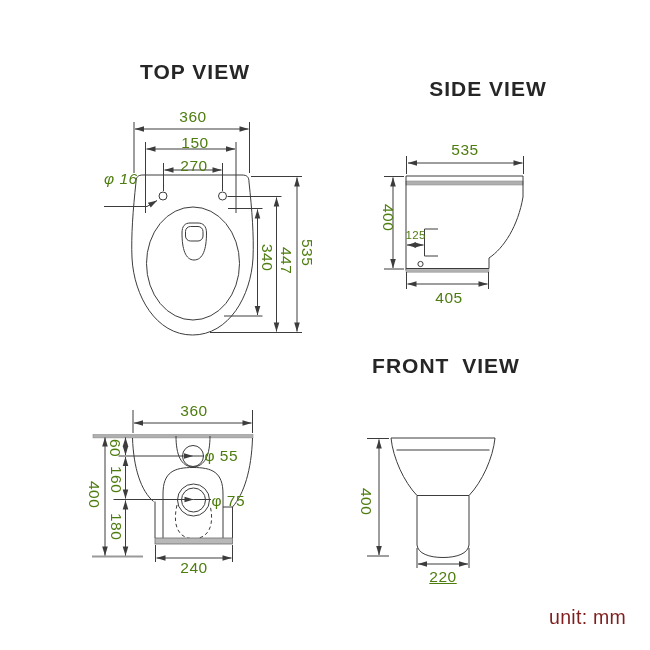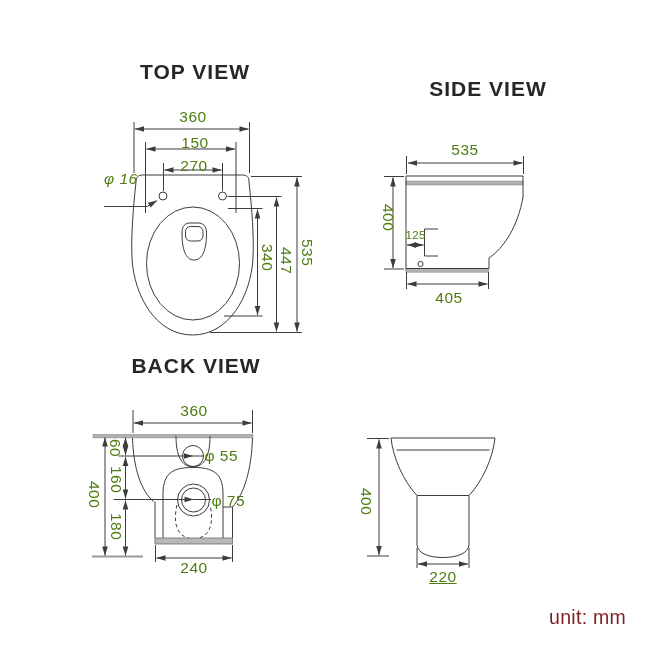--- a/index.html
+++ b/index.html
@@ -155,27 +155,27 @@
   <span class="lab vlab" style="left:259px; top:244px;">340</span>
   <span class="lab vlab" style="left:278px; top:247px;">447</span>
   <span class="lab vlab" style="left:298.5px; top:239px;">535</span>
 
   <span class="lab title ctr" style="left:488px; top:61px;margin-top:17px;">SIDE VIEW</span>
   <span class="lab ctr" style="left:465px; top:142px;">535</span>
   <span class="lab vlab" style="left:379.5px; top:204px;">400</span>
   <span class="lab small" style="left:405.5px; top:228.5px;">125</span>
   <span class="lab ctr" style="left:449px; top:290px;">405</span>
 
-  <span class="lab title ctr" style="left:196px; top:355px;">BACK VIEW</span>
   <span class="lab ctr" style="left:194px; top:403px;">360</span>
   <span class="lab vlab" style="left:106.5px; top:439px;">60</span>
   <span class="lab vlab" style="left:107.5px; top:466px;">160</span>
   <span class="lab vlab" style="left:107.5px; top:513px;">180</span>
   <span class="lab vlab" style="left:86px; top:481px;">400</span>
   <span class="lab" style="left:204.5px; top:448px;">φ 55</span>
   <span class="lab" style="left:211.5px; top:493px;">φ 75</span>
   <span class="lab ctr" style="left:194px; top:560px;">240</span>
 
+  <span class="lab title ctr wide" style="left:446px; top:355px;">FRONT VIEW</span>
   <span class="lab vlab" style="left:357.5px; top:488px;">400</span>
   <span class="lab ctr" style="left:443px; top:569px;text-decoration:underline;">220</span>
 
   <span class="lab unit" style="left:549px; top:607px;">unit: mm</span>
 </div>
 
 </body></html>

